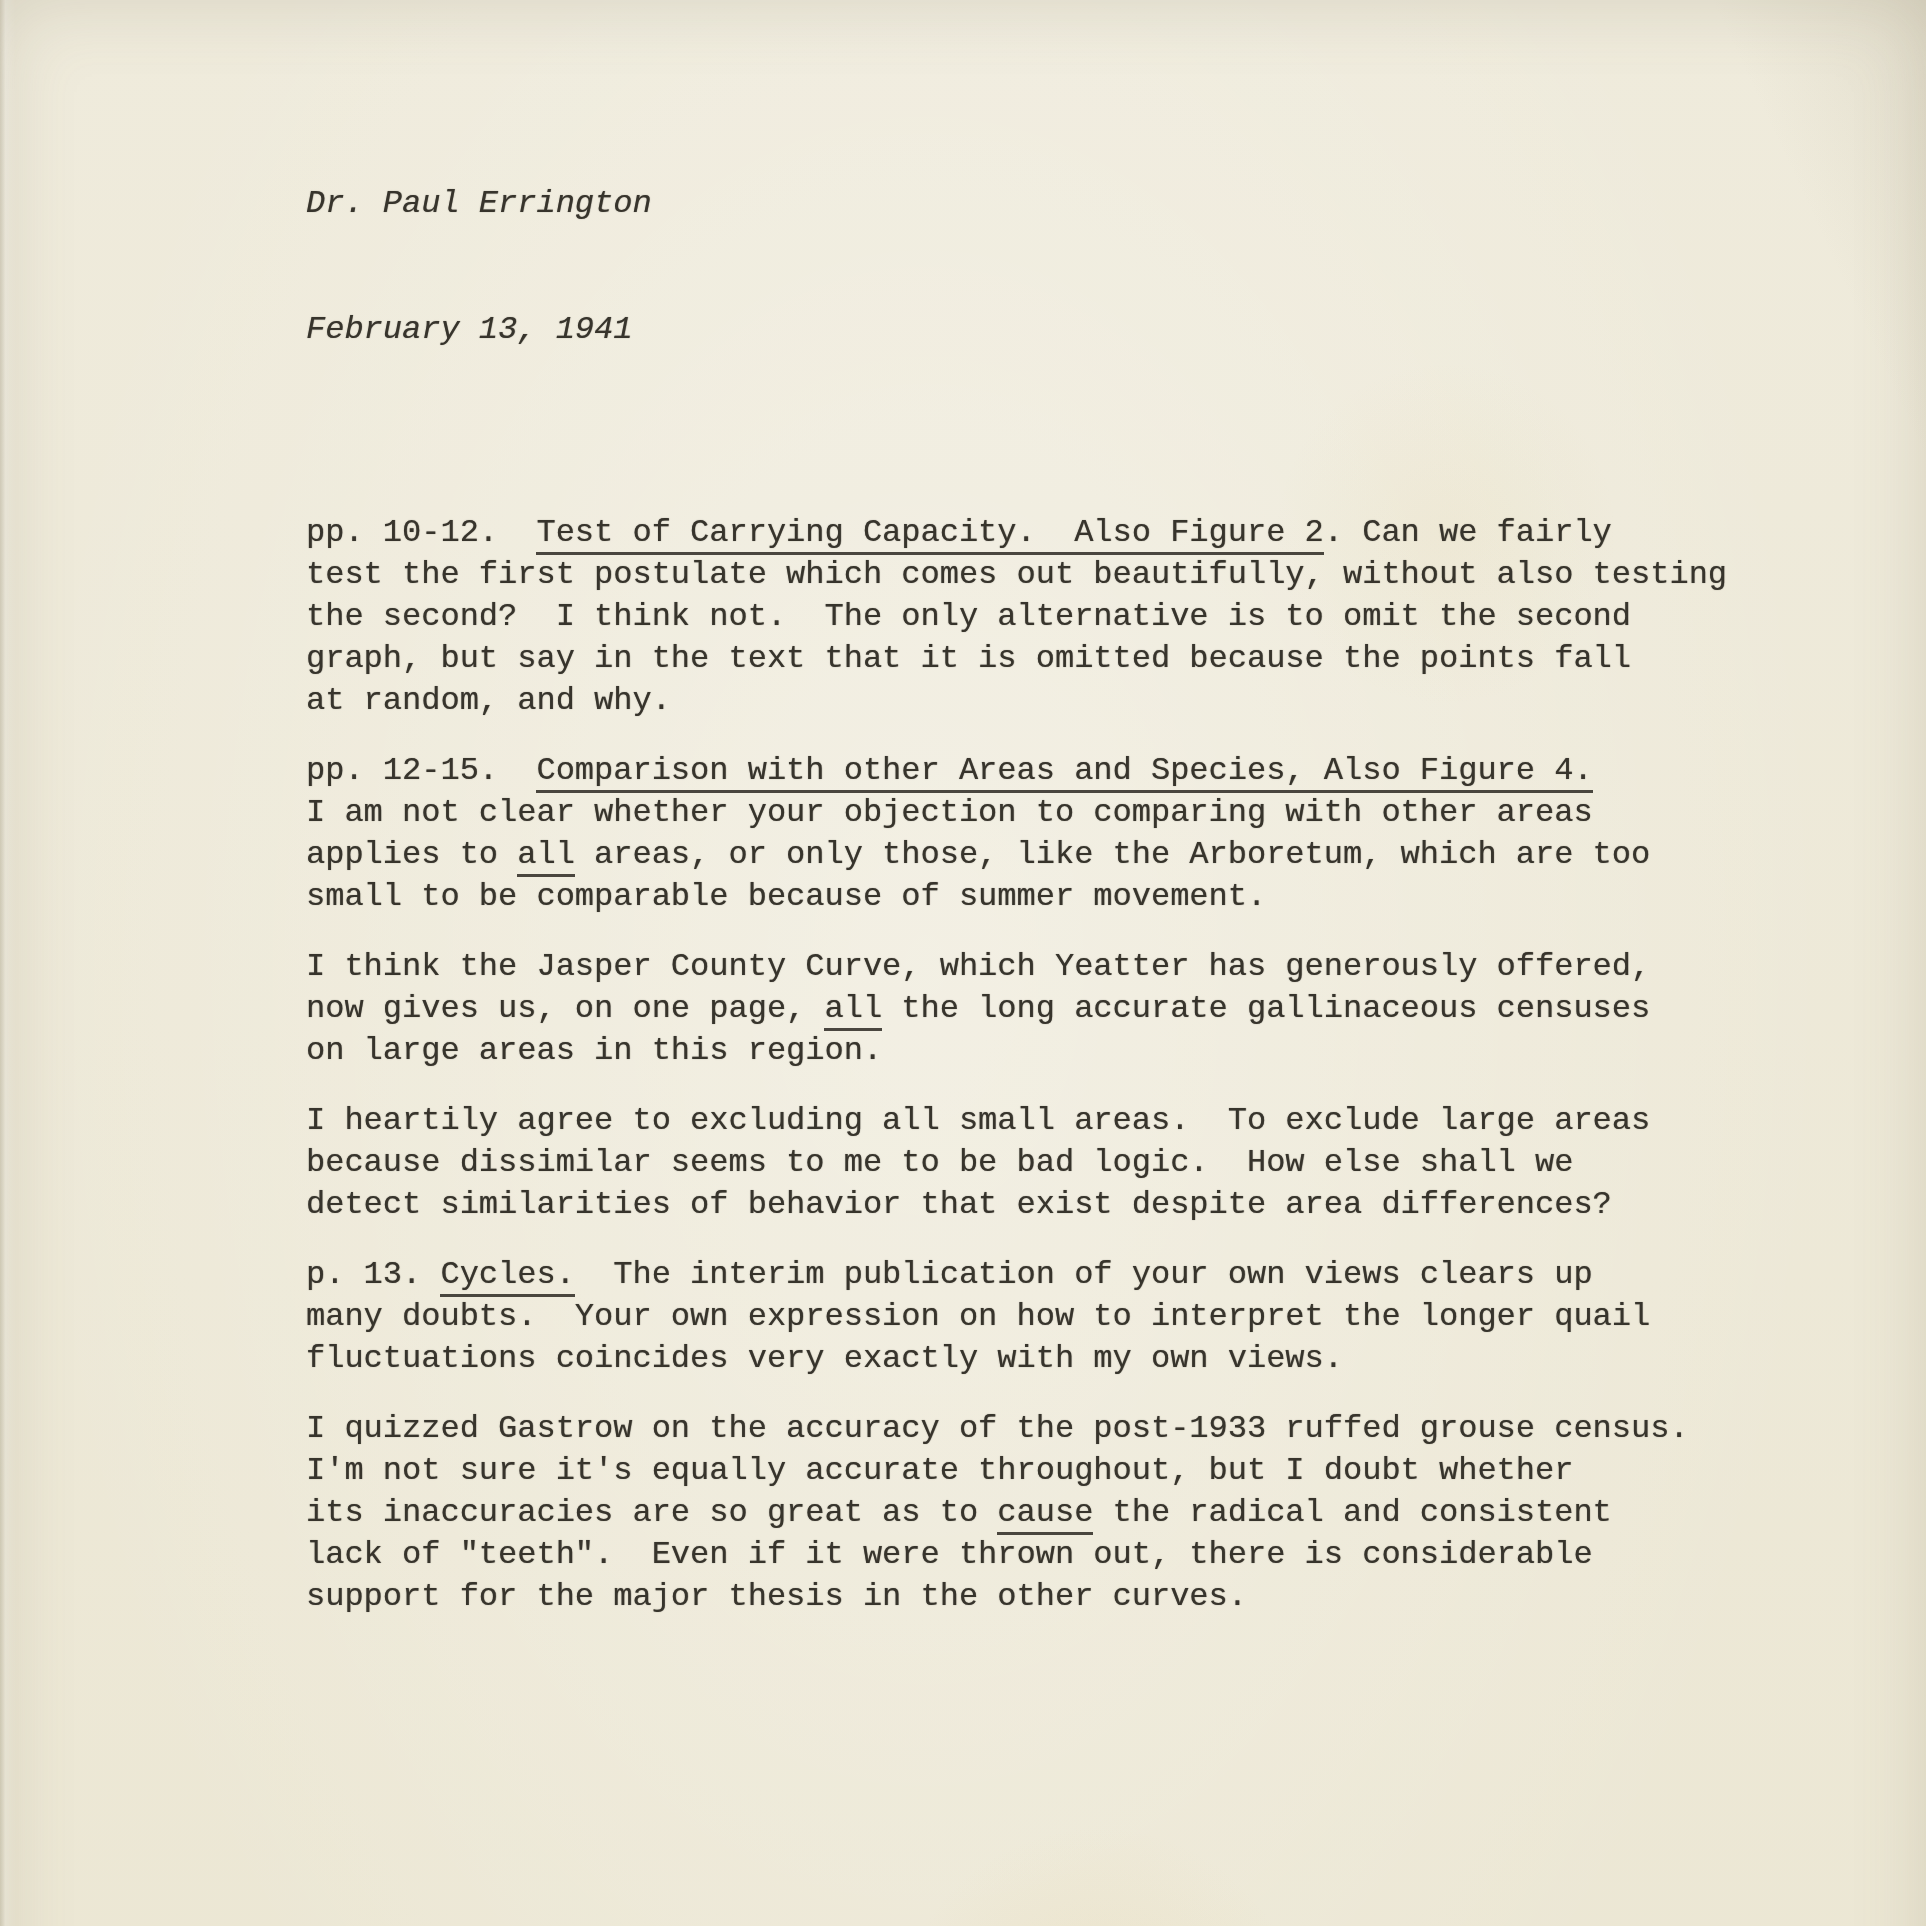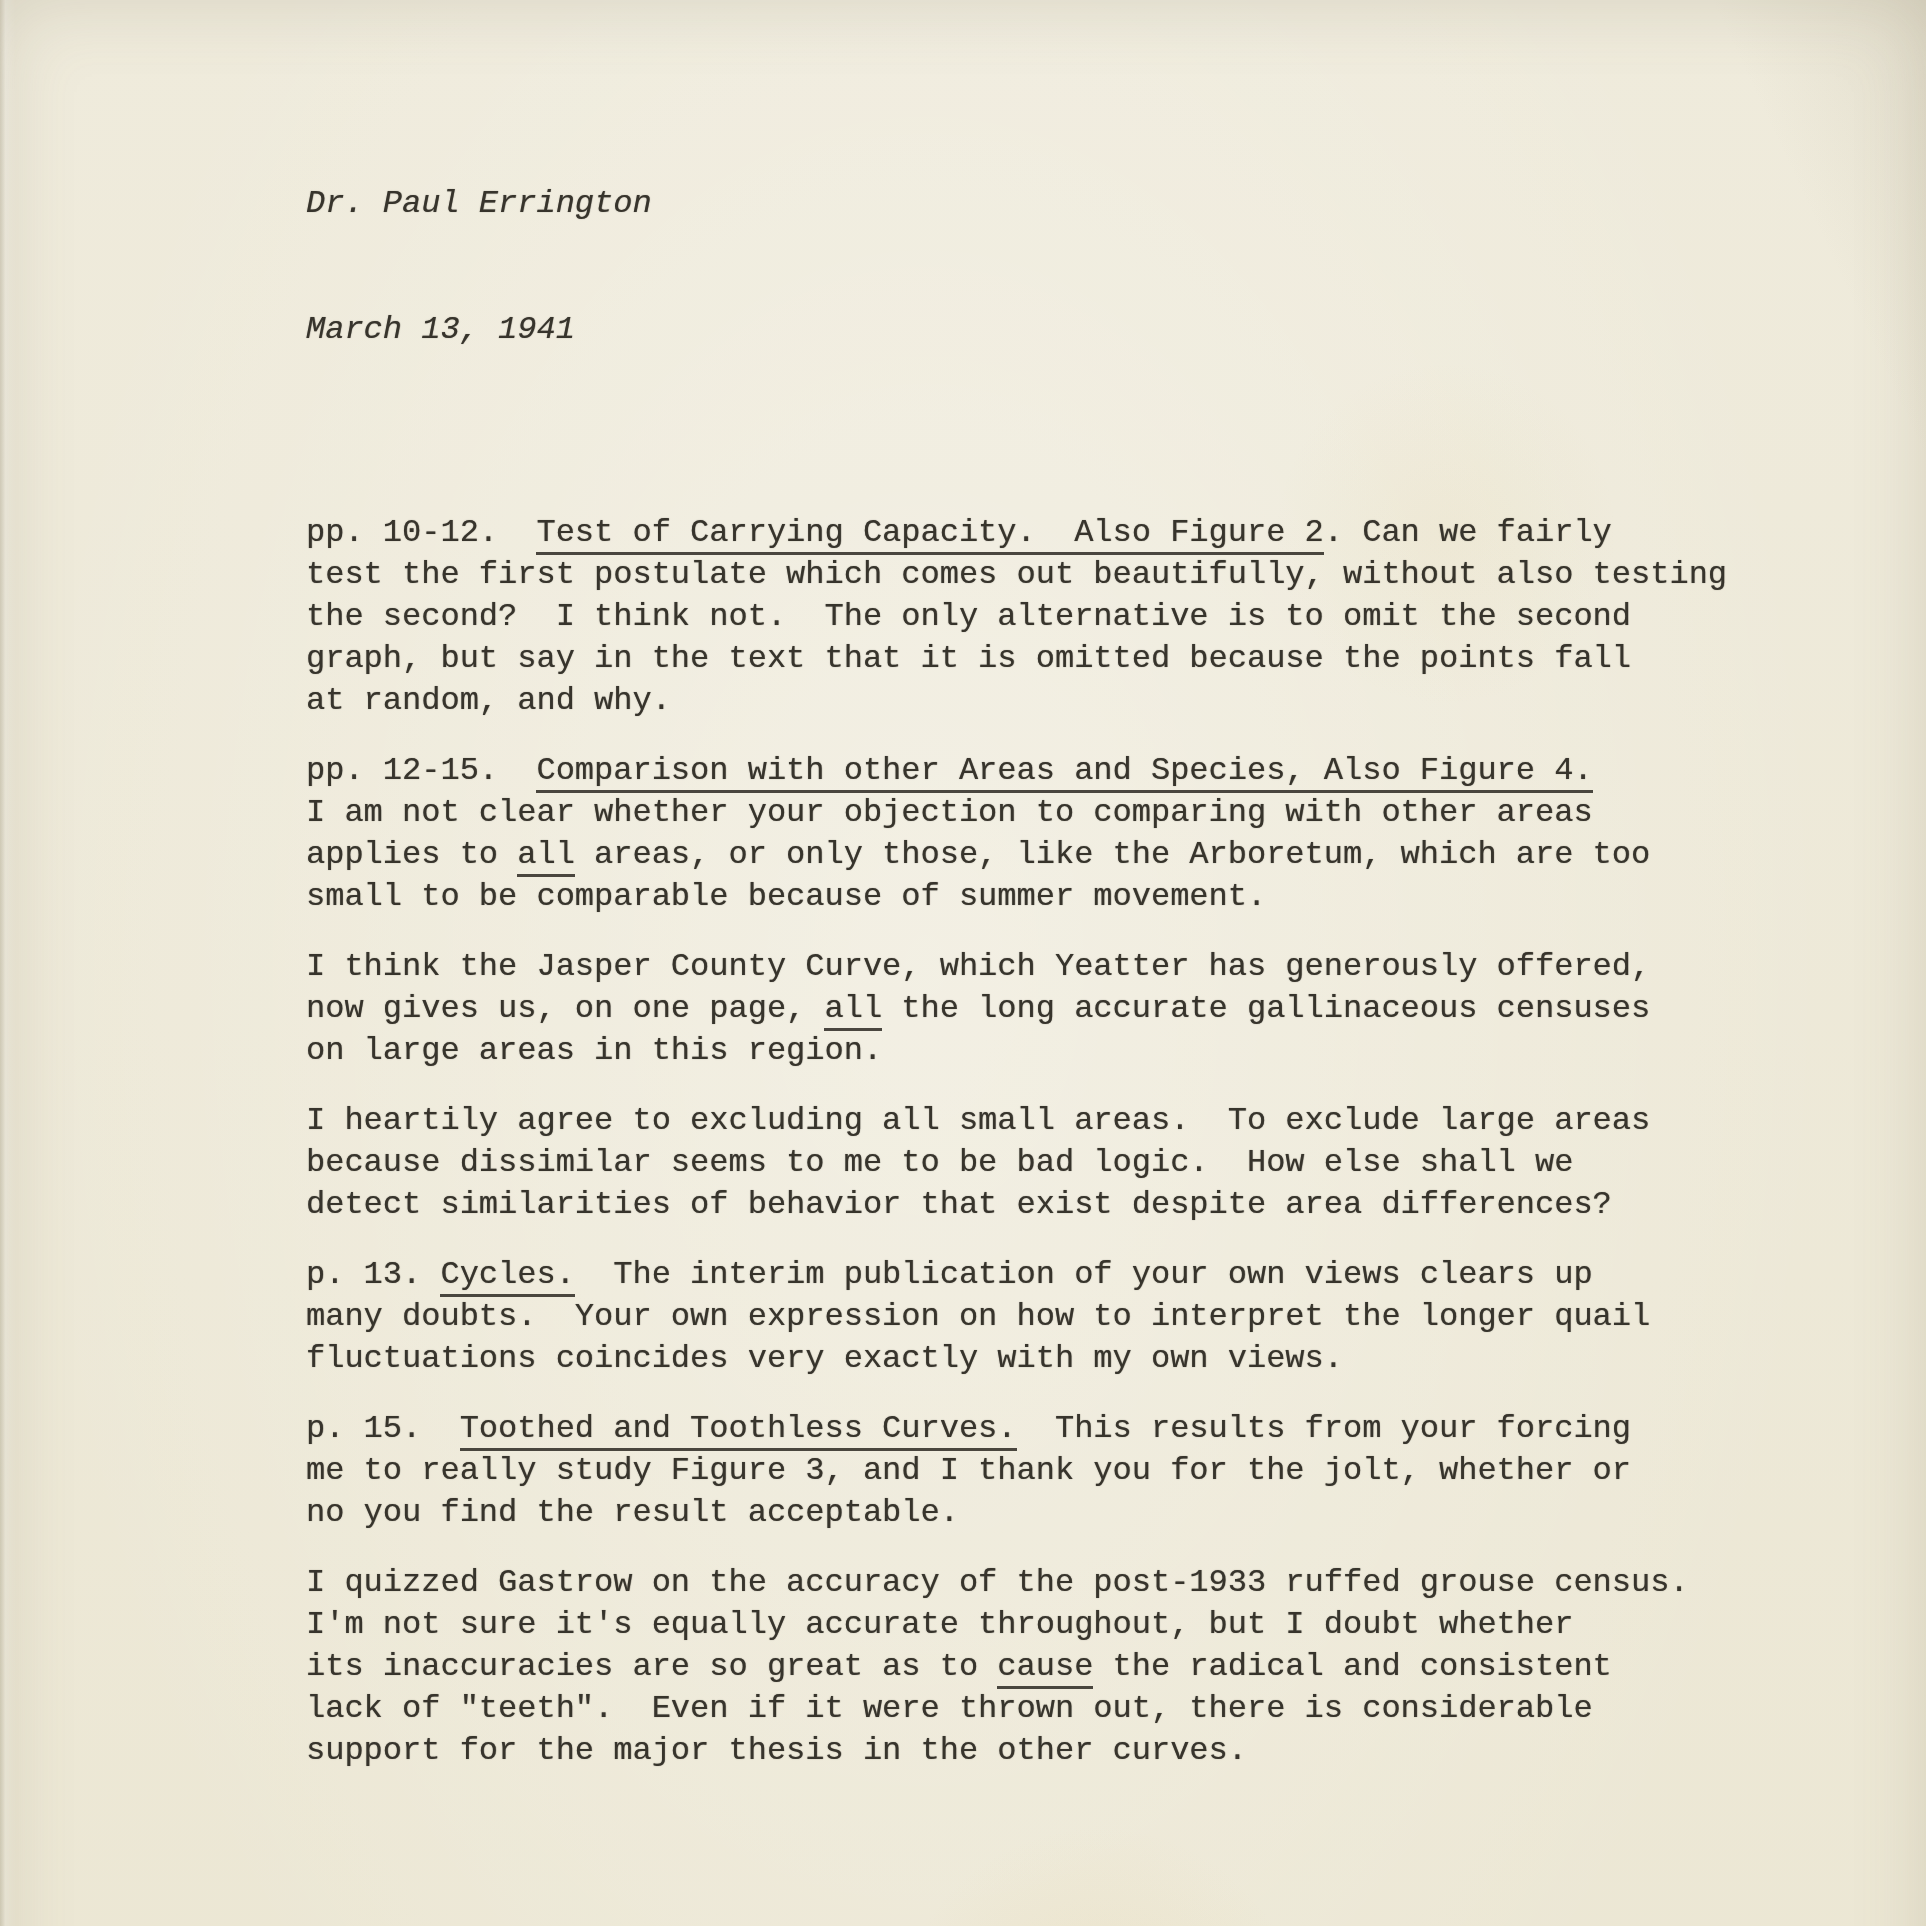--- a/index.html
+++ b/index.html
@@ -43,44 +43,41 @@
     border-bottom: 3.5px solid rgba(50,47,40,0.88);
     padding-bottom: 1px;
   }
 </style>
 </head>
 <body>
 
 <div class="scan">
   <div class="header">
     <div class="hline">Dr. Paul Errington</div>
-    <div class="hline">March 13, 1941</div>
+    <div class="hline">February 13, 1941</div>
   </div>
   <div class="body-block">
       <p class="para"><span>pp. 10-12.  </span><span class="u">Test of Carrying Capacity.  Also Figure 2</span><span>. Can we fairly
 test the first postulate which comes out beautifully, without also testing
 the second?  I think not.  The only alternative is to omit the second
 graph, but say in the text that it is omitted because the points fall
 at random, and why.</span></p>
       <p class="para"><span>pp. 12-15.  </span><span class="u">Comparison with other Areas and Species, Also Figure 4.</span><span>
 I am not clear whether your objection to comparing with other areas
 applies to </span><span class="u">all</span><span> areas, or only those, like the Arboretum, which are too
 small to be comparable because of summer movement.</span></p>
       <p class="para"><span>I think the Jasper County Curve, which Yeatter has generously offered,
 now gives us, on one page, </span><span class="u">all</span><span> the long accurate gallinaceous censuses
 on large areas in this region.</span></p>
       <p class="para"><span>I heartily agree to excluding all small areas.  To exclude large areas
 because dissimilar seems to me to be bad logic.  How else shall we
 detect similarities of behavior that exist despite area differences?</span></p>
       <p class="para"><span>p. 13. </span><span class="u">Cycles.</span><span>  The interim publication of your own views clears up
 many doubts.  Your own expression on how to interpret the longer quail
 fluctuations coincides very exactly with my own views.</span></p>
-      <p class="para"><span>p. 15.  </span><span class="u">Toothed and Toothless Curves.</span><span>  This results from your forcing
-me to really study Figure 3, and I thank you for the jolt, whether or
-no you find the result acceptable.</span></p>
       <p class="para"><span>I quizzed Gastrow on the accuracy of the post-1933 ruffed grouse census.
 I'm not sure it's equally accurate throughout, but I doubt whether
 its inaccuracies are so great as to </span><span class="u">cause</span><span> the radical and consistent
 lack of "teeth".  Even if it were thrown out, there is considerable
 support for the major thesis in the other curves.</span></p>
     </div>
 </div>
 
 
 </body></html>

